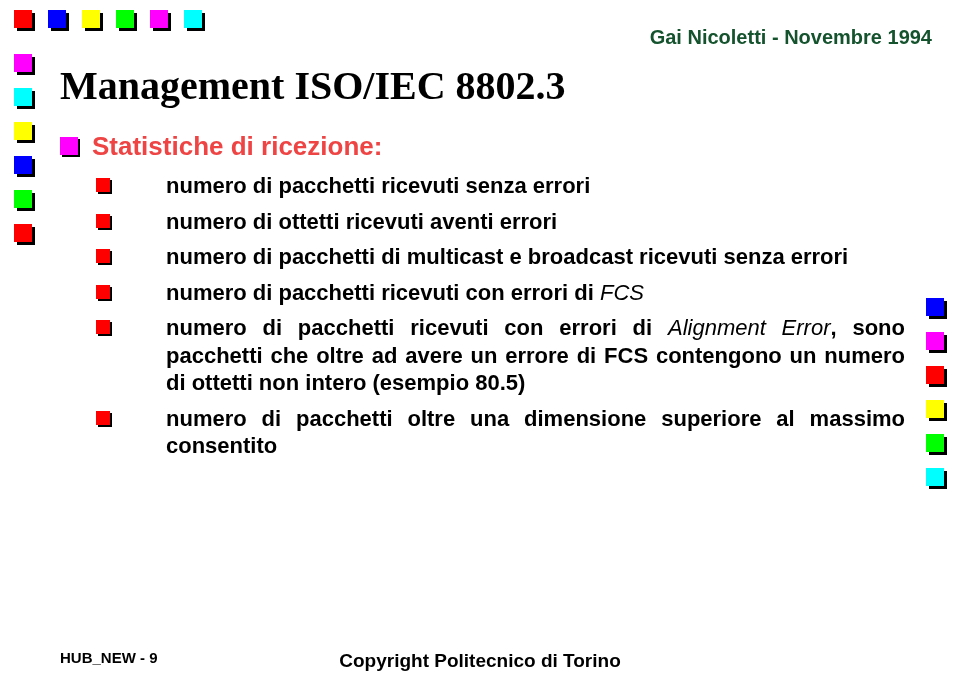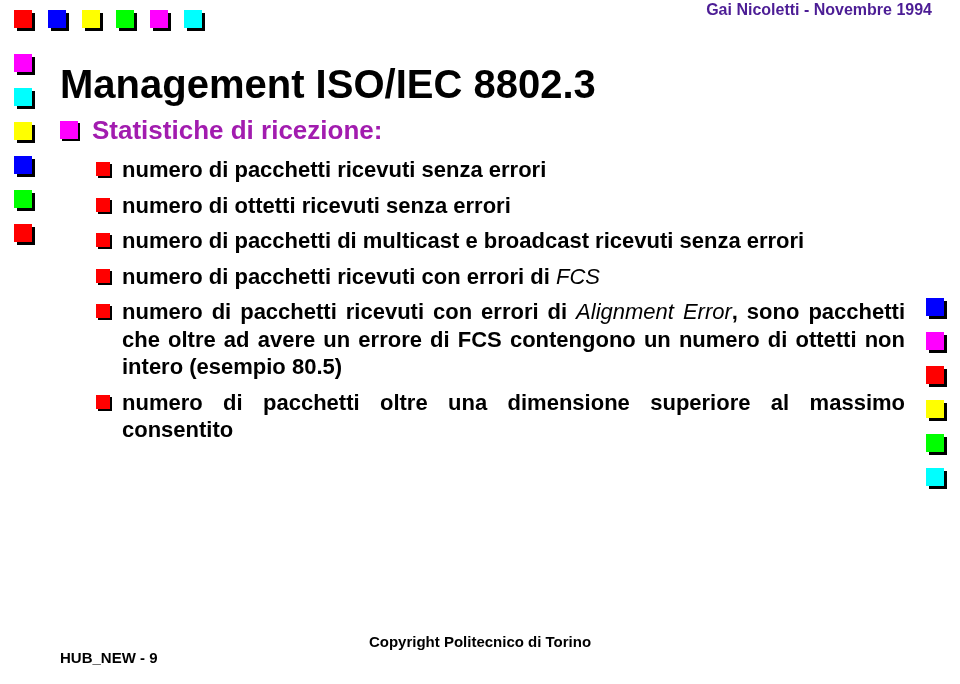--- a/index.html
+++ b/index.html
@@ -29,37 +29,38 @@
   .sq .fg {
     position: absolute;
     left: 0;
     top: 0;
     width: 18px;
     height: 18px;
     z-index: 1;
   }
   .header-attrib {
     position: absolute;
-    top: 1px;
+    top: 26px;
     right: 28px;
     font-weight: bold;
-    font-size: 16px;
-    color: #4c1d95;
+    font-size: 20px;
+    color: #14532d;
   }
   .content {
     position: absolute;
     left: 60px;
     top: 62px;
     right: 55px;
   }
   .title {
     font-size: 40px;
     font-weight: bold;
     color: #000;
-    margin-bottom: 8px;
+    margin-bottom: 22px;
+    font-family: Liberation Serif, serif;
   }
   .l1 {
     display: flex;
     align-items: flex-start;
     margin-bottom: 10px;
   }
   .l1 .bullet {
     width: 18px;
     height: 18px;
     flex-shrink: 0;
@@ -79,27 +80,28 @@
   .l1 .bullet .fg {
     position: absolute;
     width: 18px;
     height: 18px;
     background: #ff00ff;
     z-index: 1;
   }
   .l1 .txt {
     font-size: 26px;
     font-weight: bold;
-    color: #a21caf;
+    color: #ef4444;
   }
   .l2 {
     display: flex;
     align-items: flex-start;
     margin-left: 36px;
     margin-bottom: 8px;
+    gap: 44px;
   }
   .l2 .bullet {
     width: 14px;
     height: 14px;
     flex-shrink: 0;
     position: relative;
     margin-top: 6px;
     margin-right: 12px;
   }
   .l2 .bullet::after {
@@ -130,22 +132,22 @@
     position: absolute;
     left: 60px;
     bottom: 18px;
     font-size: 15px;
     font-weight: bold;
   }
   .footer-center {
     position: absolute;
     left: 50%;
     transform: translateX(-50%);
-    bottom: 34px;
-    font-size: 15px;
+    bottom: 12px;
+    font-size: 19px;
     font-weight: bold;
   }
 </style>
 </head>
 <body>
 
 <div id="deco-top">
     <div class="sq" style="left: 14px; top: 10px;">
       <div class="fg" style="background: rgb(255, 0, 0);"></div>
     </div>
@@ -220,21 +222,21 @@
       <div class="l2">
         <div class="bullet">
           <div class="fg"></div>
         </div>
         <div class="txt">numero di pacchetti ricevuti senza errori</div>
       </div>
       <div class="l2">
         <div class="bullet">
           <div class="fg"></div>
         </div>
-        <div class="txt">numero di ottetti ricevuti senza errori</div>
+        <div class="txt">numero di ottetti ricevuti aventi errori</div>
       </div>
       <div class="l2">
         <div class="bullet">
           <div class="fg"></div>
         </div>
         <div class="txt">numero di pacchetti di multicast e broadcast ricevuti senza errori</div>
       </div>
       <div class="l2">
         <div class="bullet">
           <div class="fg"></div>

